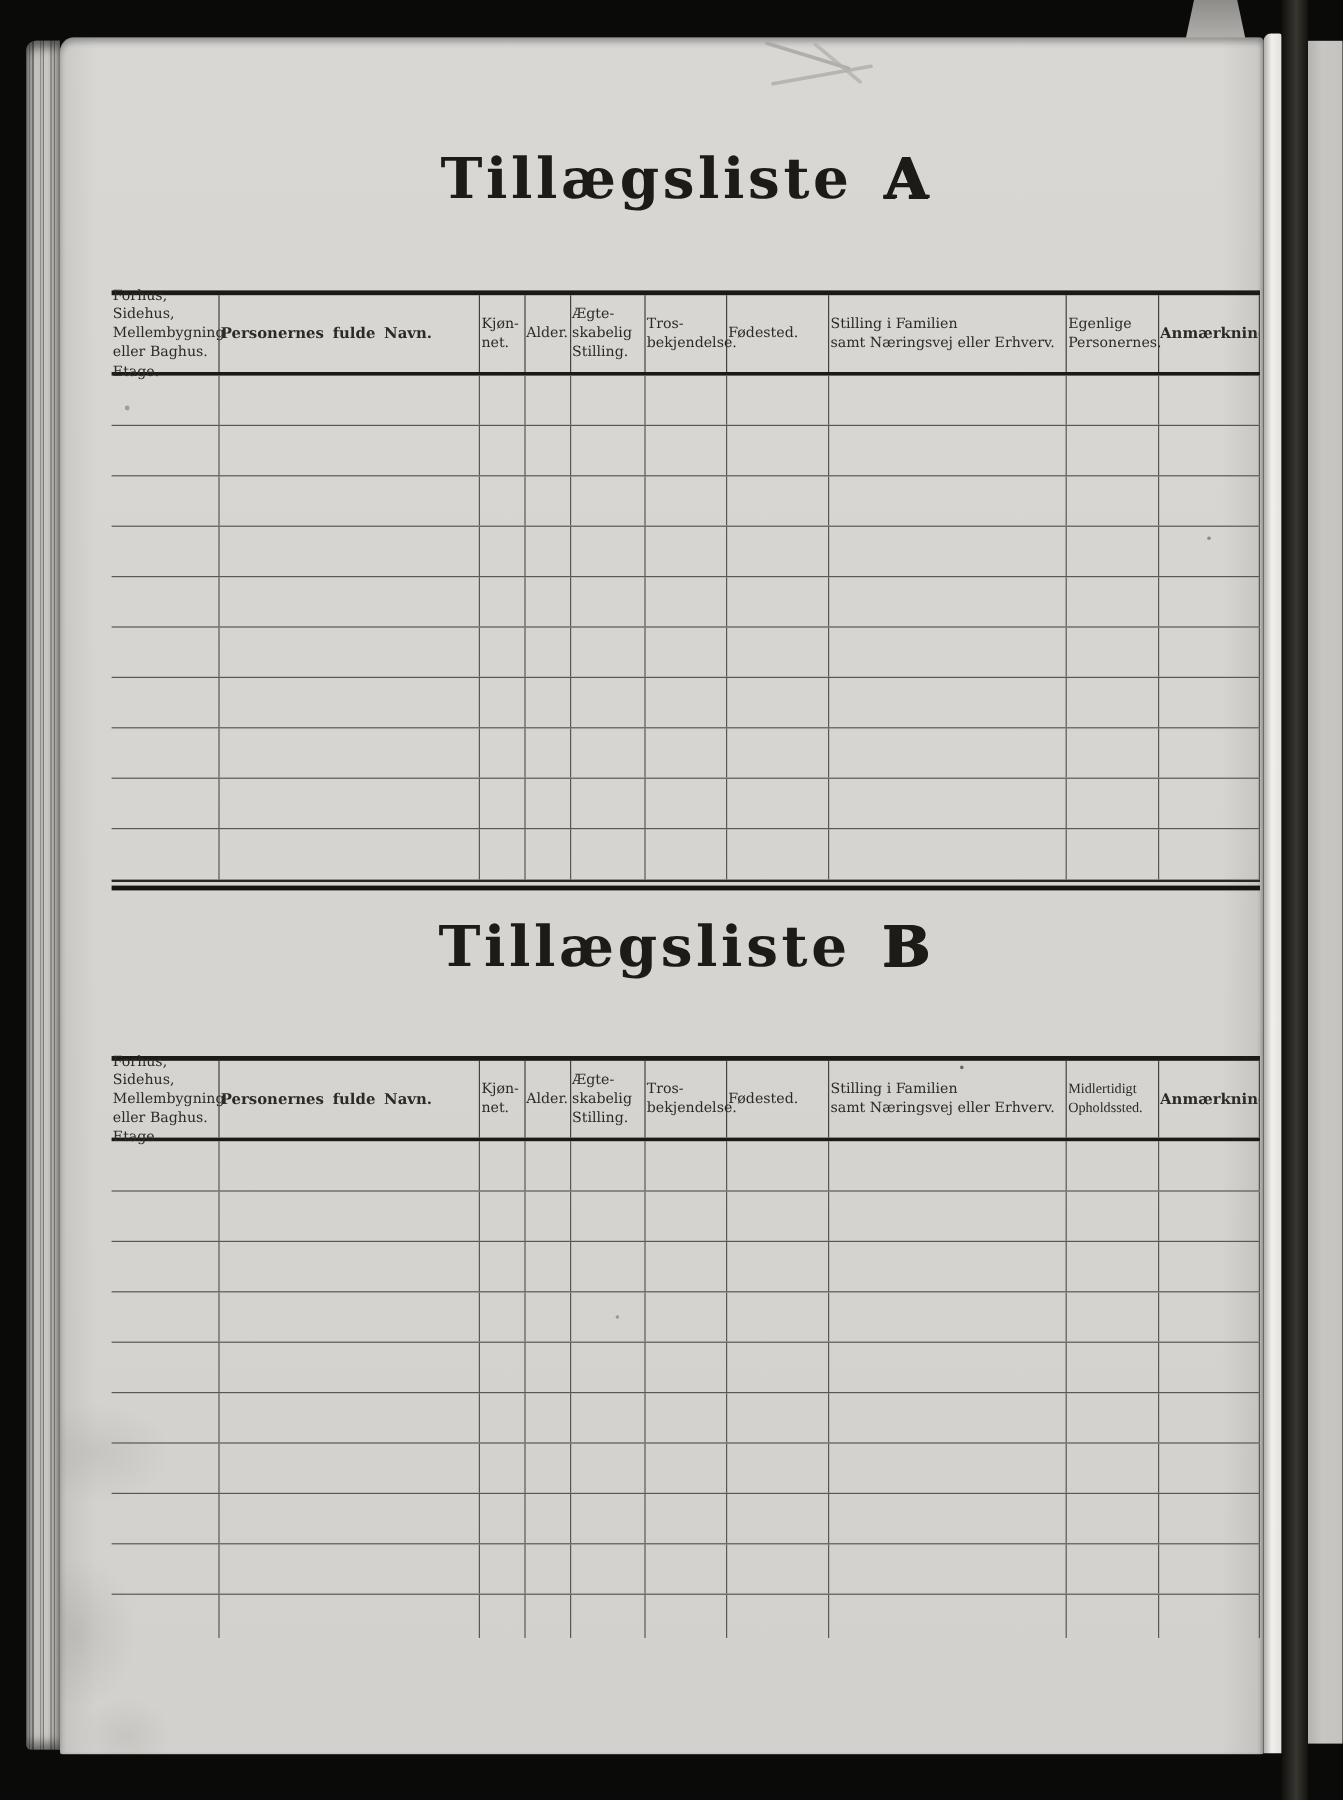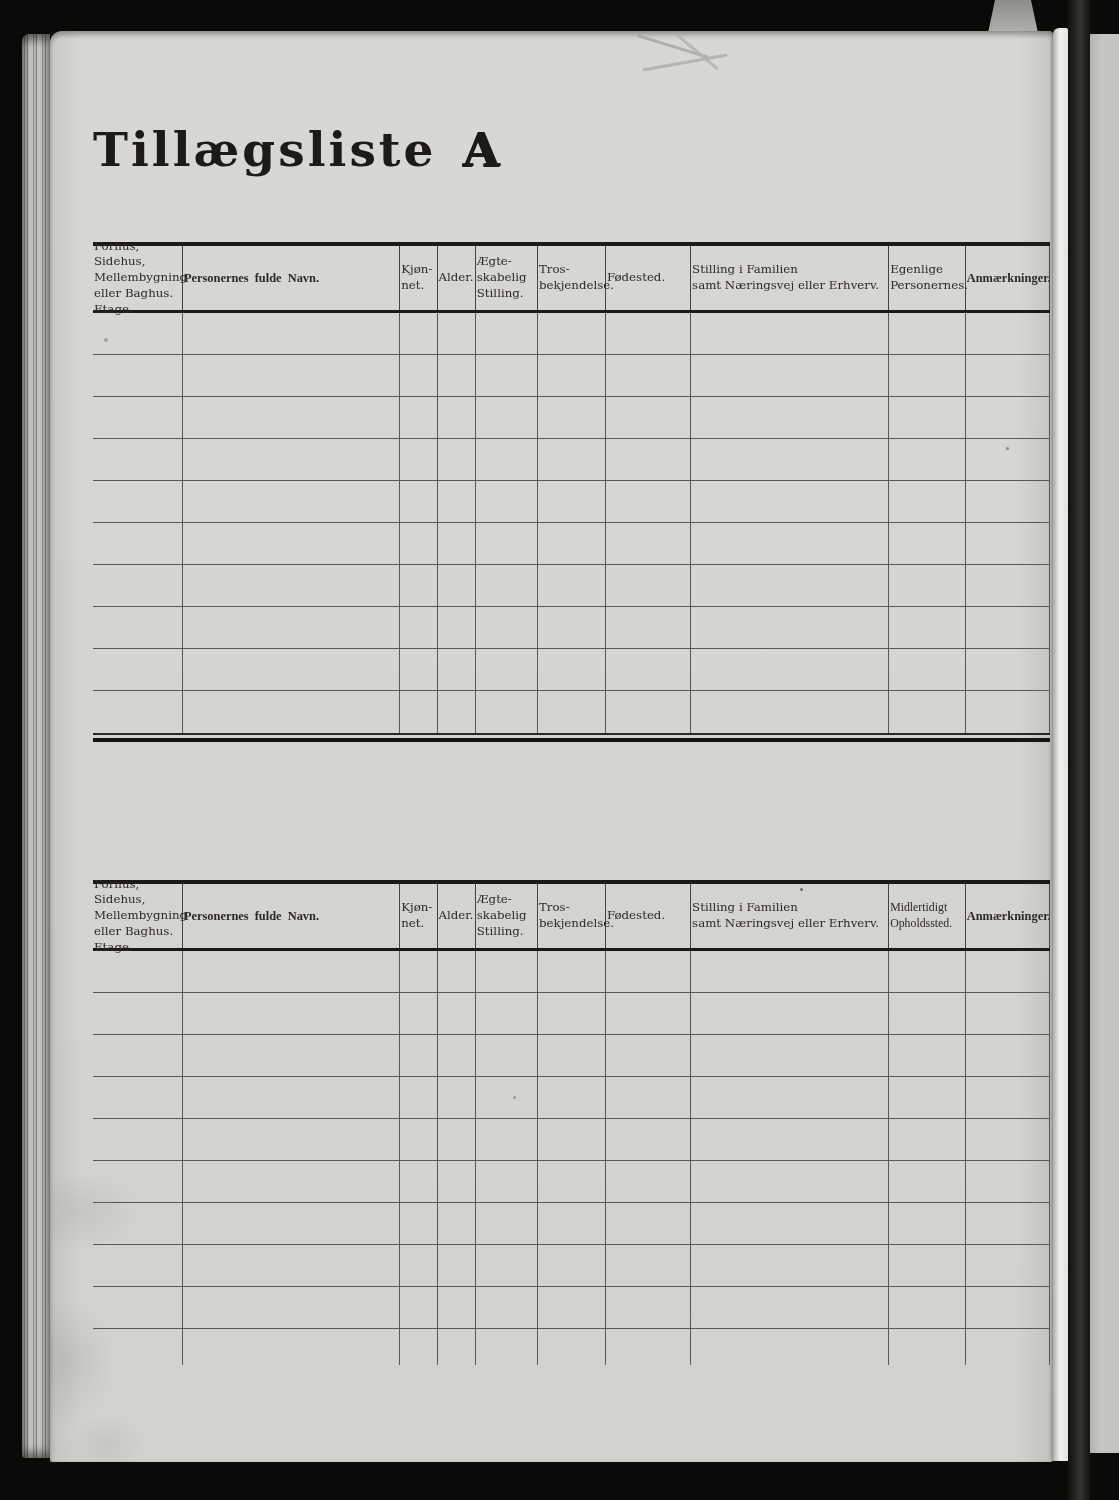--- a/index.html
+++ b/index.html
@@ -51,39 +51,39 @@
   
   .fold-artifact{position:absolute;left:578px;top:4px;width:110px;height:40px;}
   .fold-artifact .s1,.fold-artifact .s2,.fold-artifact .s3{
     position:absolute;background:#a5a4a0;height:3px;border-radius:2px;opacity:.8;}
   .fold-artifact .s1{left:8px;top:10px;width:74px;transform:rotate(17deg);}
   .fold-artifact .s2{left:14px;top:26px;width:86px;transform:rotate(-10deg);background:#aeada9;}
   .fold-artifact .s3{left:44px;top:16px;width:52px;transform:rotate(40deg);background:#b3b2ae;}
   .speck{position:absolute;border-radius:50%;background:rgba(48,46,40,.65);}
 
   
-  .heading{position:absolute;left:43px;width:957px;text-align:left;}
+  .heading{position:absolute;left:43px;width:957px;text-align:center;}
   .title-line{font-weight:bold;font-size:47px;line-height:54px;letter-spacing:3px;color:#1d1b16;}
   .title-letter{margin-left:26px;text-shadow:1.3px 0 0 currentColor,0 .7px 0 currentColor;}
   .subtitle{margin-top:14px;font-weight:bold;font-size:26px;line-height:30px;
     letter-spacing:.3px;word-spacing:5px;color:#211f1a;}
   .subtitle .emph{margin-left:.34em;text-shadow:.8px 0 0 currentColor;}
 
   
   .ctable{position:absolute;left:43px;width:957px;}
   .thead{
     display:flex;height:71px;box-sizing:border-box;
     border-top:4px solid #1c1a14;border-bottom:3px solid #1c1a14;
   }
   .hcell{
     box-sizing:border-box;display:flex;flex-direction:column;justify-content:center;
     text-align:left;font-size:11.8px;line-height:1.34;color:#2c2a25;
     border-right:1px solid #45433d;white-space:pre-line;padding:12px 1px;
   }
-  .hcell.bold{font-weight:bold;font-size:12.4px;word-spacing:3px;white-space:nowrap;overflow:hidden;font-family:Liberation Serif, serif;}
+  .hcell.bold{font-weight:bold;font-size:12.4px;word-spacing:3px;white-space:nowrap;overflow:hidden;}
   .trow{display:flex;height:42px;box-sizing:border-box;border-bottom:1px solid #5a5852;}
   .trow.open{height:36px;border-bottom:none;}
   .tbody .trow.last{border-bottom:none;}
   .tcell{box-sizing:border-box;border-right:1px solid #5a5852;}
   .drule{border-top:2px solid #2a2822;height:3px;border-bottom:4px solid #17150f;}
 </style>
 </head>
 <body>
 
 <div class="scan">
@@ -253,20 +253,23 @@
             <div class="tcell" style="width: 8.9%;"></div>
             <div class="tcell" style="width: 20.7%;"></div>
             <div class="tcell" style="width: 8%;"></div>
             <div class="tcell" style="width: 8.8%;"></div>
           </div>
         </div>
       <div class="drule"></div>
     </div>
 
     <div class="heading" style="top:732px">
+      <div class="title-line">
+        <span>Tillægsliste</span><span class="title-letter">B</span>
+      </div>
     </div>
 
     <div class="ctable" style="top:849px" id="table-b">
       <div class="thead">
           <div class="hcell" style="width: 9.4%;">Forhus, Sidehus,
 Mellembygning
 eller Baghus.
 Etage.</div>
           <div class="hcell bold" style="width: 22.7%;">Personernes fulde Navn.</div>
           <div class="hcell" style="width: 3.9%;">Kjøn-

